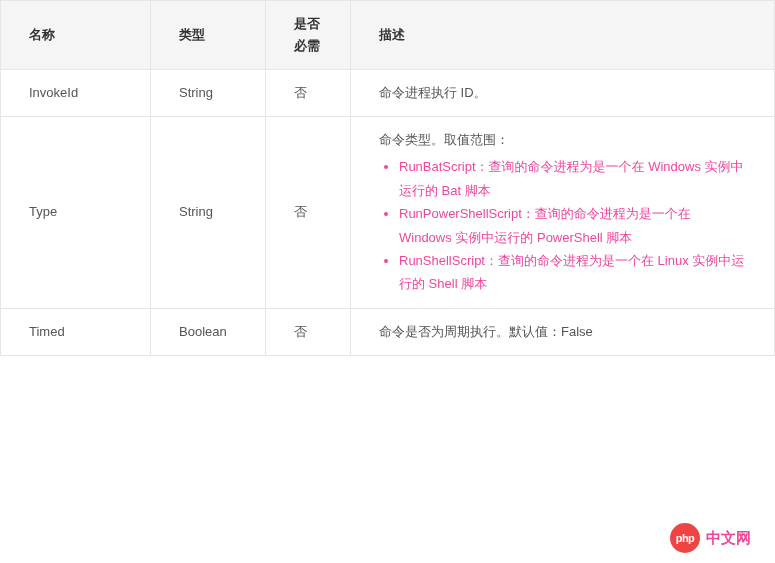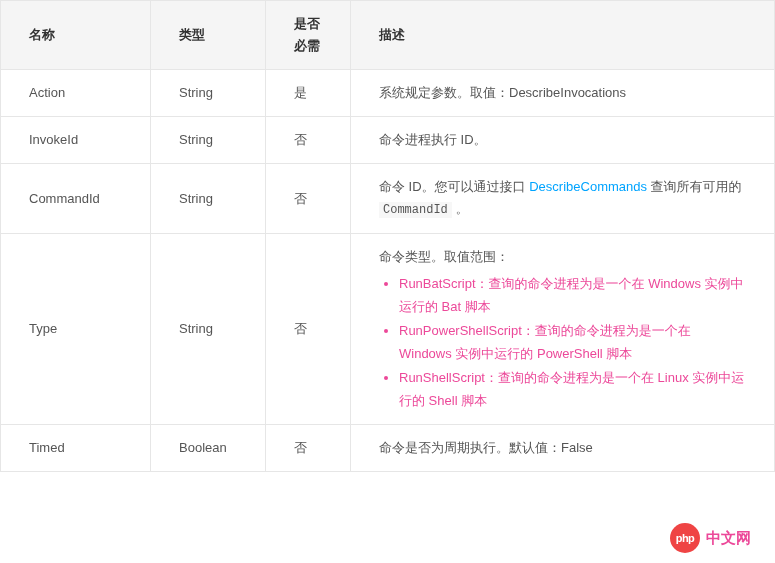--- a/index.html
+++ b/index.html
@@ -85,38 +85,24 @@
   <thead>
     <tr>
       <th>名称</th>
       <th>类型</th>
       <th>是否必需</th>
       <th>描述</th>
     </tr>
   </thead>
   <tbody>
     <tr>
-      <td>Action</td>
-      <td>String</td>
-      <td>是</td>
-      <td>系统规定参数。取值：DescribeInvocations</td>
-    </tr>
-    <tr>
       <td>InvokeId</td>
       <td>String</td>
       <td>否</td>
       <td>命令进程执行 ID。</td>
-    </tr>
-    <tr>
-      <td>CommandId</td>
-      <td>String</td>
-      <td>否</td>
-      <td>
-        <span>命令 ID。您可以通过接口 </span><a class="link" href="#">DescribeCommands</a><span> 查询所有可用的 </span><code>CommandId</code><span> 。</span>
-      </td>
     </tr>
     <tr>
       <td>Type</td>
       <td>String</td>
       <td>否</td>
       <td>
         <span>命令类型。取值范围：</span>
         <ul>
           <li>RunBatScript：查询的命令进程为是一个在 Windows 实例中运行的 Bat 脚本</li>
           <li>RunPowerShellScript：查询的命令进程为是一个在 Windows 实例中运行的 PowerShell 脚本</li>

